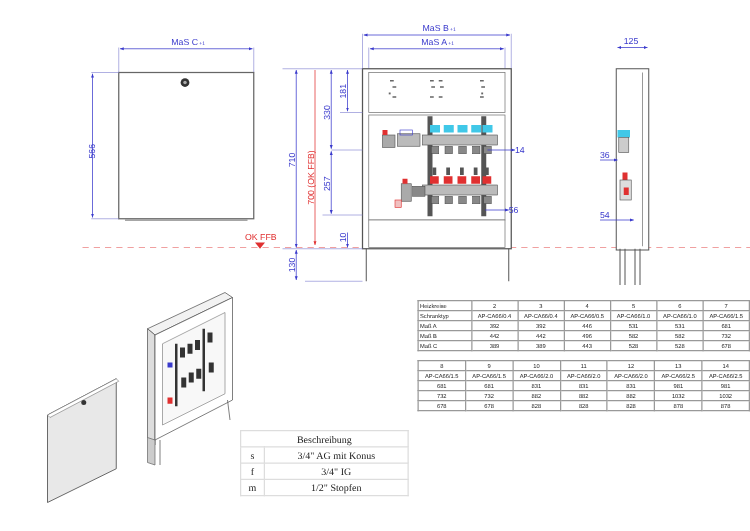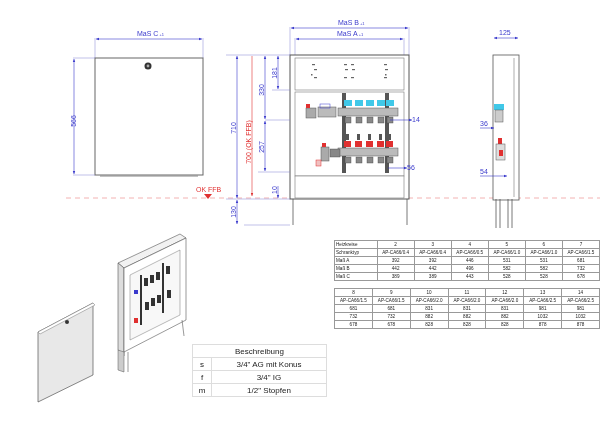--- a/index.html
+++ b/index.html
@@ -5,21 +5,21 @@
   html, body { margin:0; padding:0; background:#fff; }
   body { width:600px; height:425px; position:relative; overflow:hidden; font-family:"Liberation Sans", sans-serif; }
   #drawing { position:absolute; left:0; top:0; }
   .dim { font-family:"Liberation Sans", sans-serif; font-size:7px; fill:#3a3acc; }
   .dimr { font-family:"Liberation Sans", sans-serif; font-size:7px; fill:#e03030; }
   table.spec { position:absolute; border-collapse:collapse; font-family:"Liberation Sans", sans-serif; font-size:4.6px; color:#222; }
   table.spec td { border:0.5px solid #999; padding:0 1px; height:7px; text-align:center; white-space:nowrap; width:36px; }
   table.spec td.hd { text-align:left; width:44px; }
   #tbl1 { left:334px; top:240px; }
   #tbl2 { left:334px; top:288px; }
-  table.legend { position:absolute; left:192px; top:344px; border-collapse:collapse; font-family:Liberation Sans, sans-serif; font-size:8px; color:#222; }
+  table.legend { position:absolute; left:192px; top:344px; border-collapse:collapse; font-family:Liberation Serif, serif; font-size:8px; color:#222; }
   table.legend td { border:0.5px solid #ddd; height:12px; padding:0 2px; text-align:center; }
   table.legend td.k { width:14px; }
   table.legend td.v { width:110px; }
 </style>
 </head>
 <body>
 
 <svg id="drawing" width="600" height="425" viewBox="0 0 600 425">
   <defs>
     <marker id="arB" markerWidth="6" markerHeight="6" refX="5" refY="3" orient="auto">

